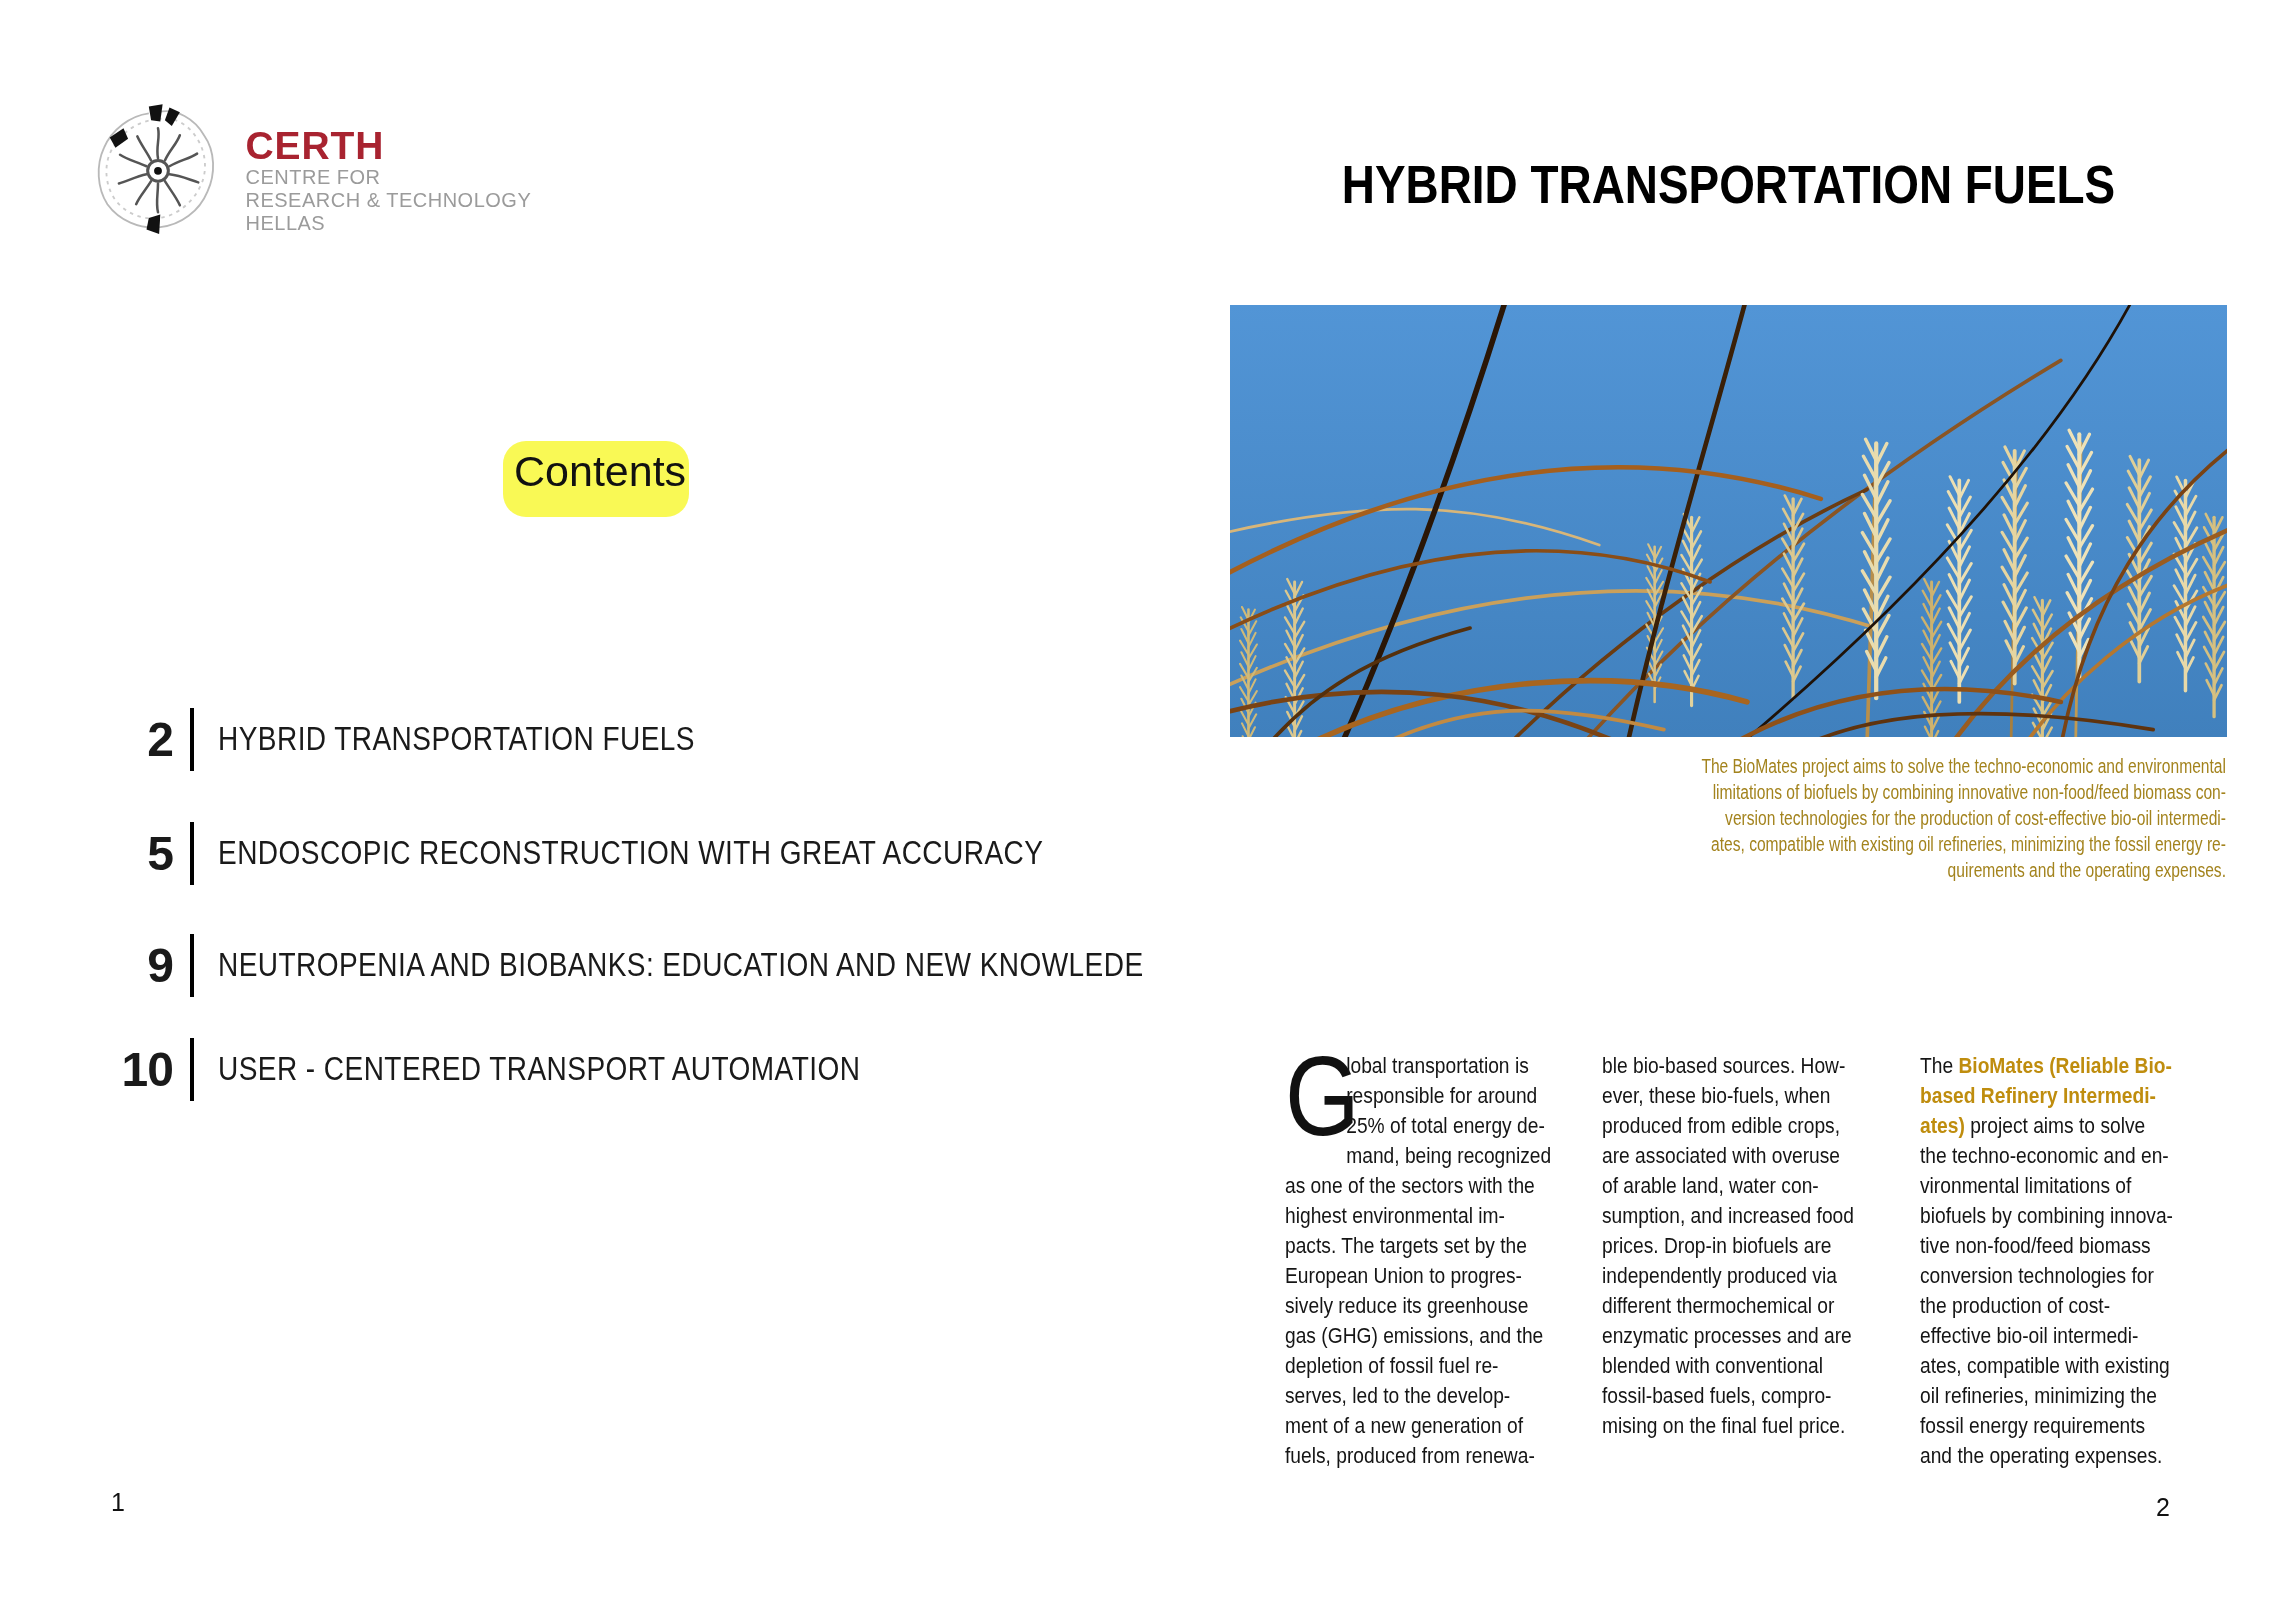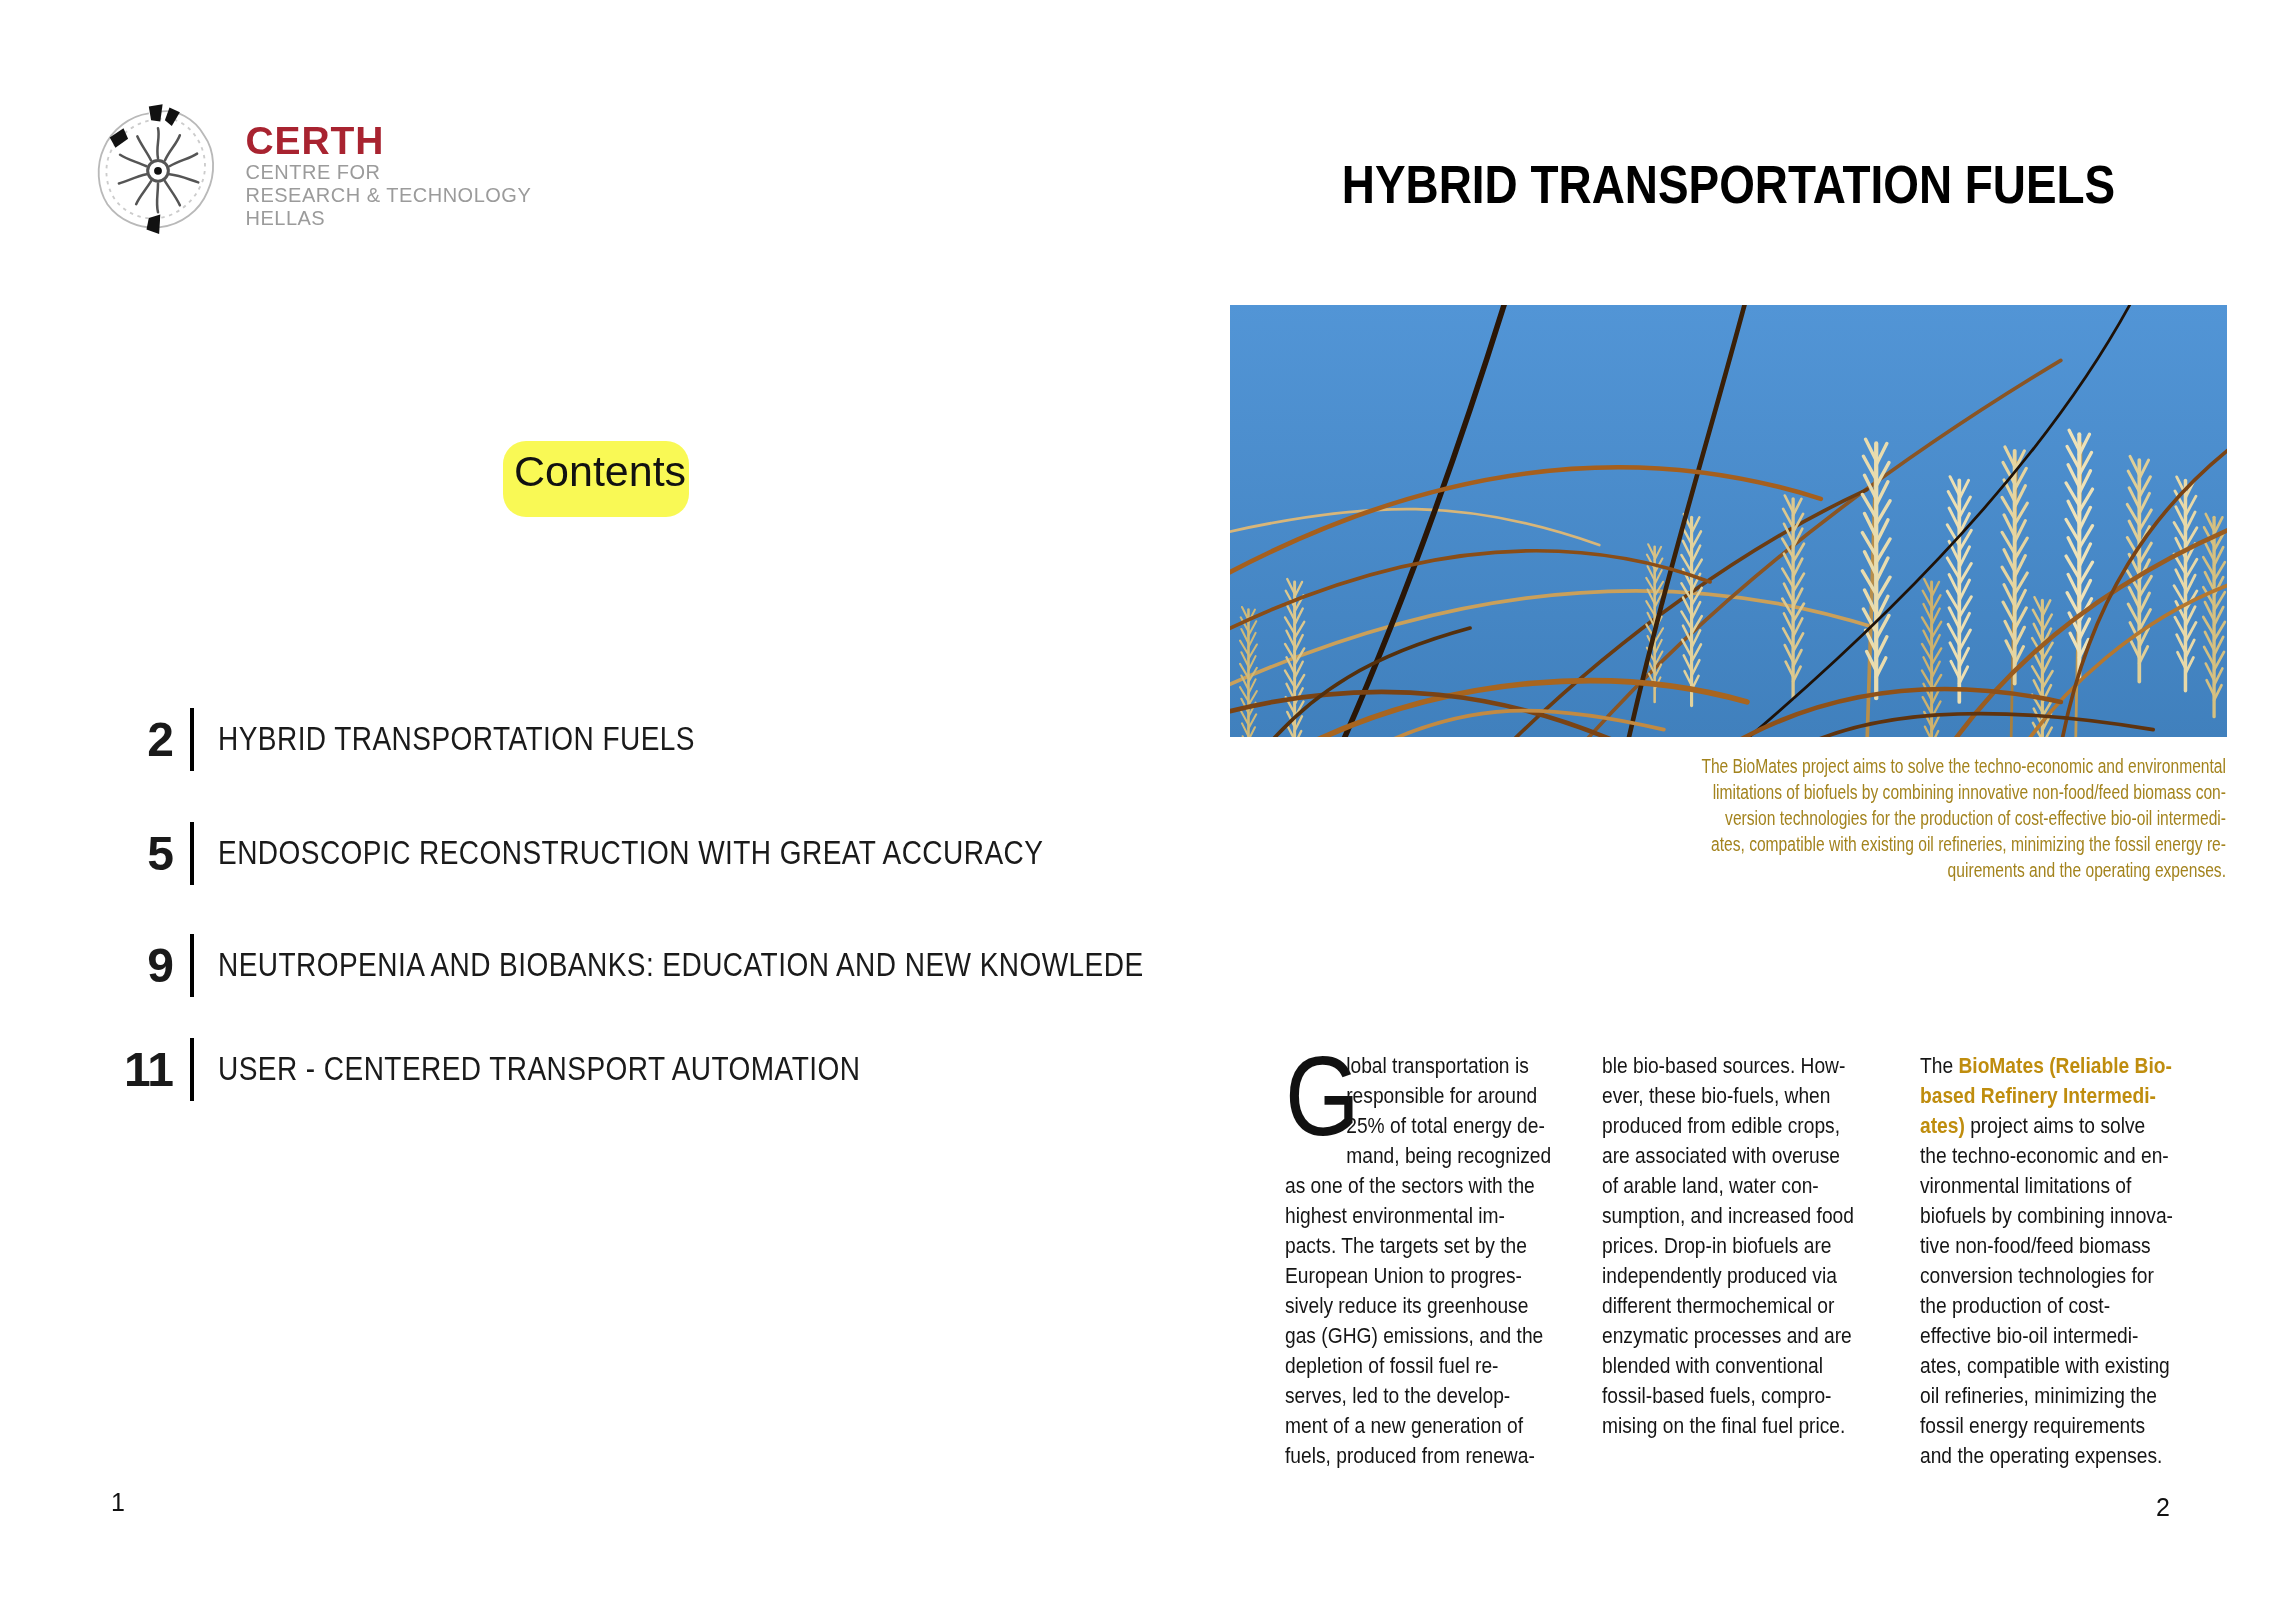--- a/index.html
+++ b/index.html
@@ -3,21 +3,21 @@
 <meta charset="utf-8">
 <style>
   html,body{margin:0;padding:0;}
   body{
     width:2289px;height:1619px;background:#ffffff;position:relative;
     font-family:"Liberation Sans",sans-serif;color:#1a1a1a;overflow:hidden;
   }
   .abs{position:absolute;}
 
   
-  #logo{left:89px;top:103px;display:flex;gap:18.5px;align-items:flex-start;}
+  #logo{left:89px;top:103px;display:flex;gap:18.5px;align-items:center;}
   #logo .emblem{width:138px;height:138px;}
   #logo .ltext{padding-top:16.6px;}
   .logo-certh{font-size:39px;font-weight:700;color:#a82330;letter-spacing:0.9px;line-height:41px;}
   .logo-sub{font-size:20px;color:#9b9b9b;line-height:23px;letter-spacing:0.5px;white-space:pre-line;font-weight:400;}
 
   
   #contents-box{left:503px;top:441px;width:186px;height:76px;background:#f9f955;border-radius:23px;}
   #contents-box span{display:block;font-size:43px;font-weight:300;color:#111;
      padding:5.5px 0 0 11px;letter-spacing:0;}
 
@@ -105,21 +105,21 @@
   <div class="toc-num">5</div>
   <div class="toc-bar"></div>
   <div class="toc-label">ENDOSCOPIC RECONSTRUCTION WITH GREAT ACCURACY</div>
 </div>
 <div class="toc-row" style="top:932px;">
   <div class="toc-num">9</div>
   <div class="toc-bar"></div>
   <div class="toc-label">NEUTROPENIA AND BIOBANKS: EDUCATION AND NEW KNOWLEDE</div>
 </div>
 <div class="toc-row" style="top:1036px;">
-  <div class="toc-num">11</div>
+  <div class="toc-num">10</div>
   <div class="toc-bar"></div>
   <div class="toc-label">USER - CENTERED TRANSPORT AUTOMATION</div>
 </div>
 
 <div class="abs pagenum" id="pagenum-left">1</div>
 
 <div class="abs" id="rp-title">HYBRID TRANSPORTATION FUELS</div>
 
 <div class="abs" id="photo">
   <svg viewBox="0 0 1080 468" preserveAspectRatio="none">

